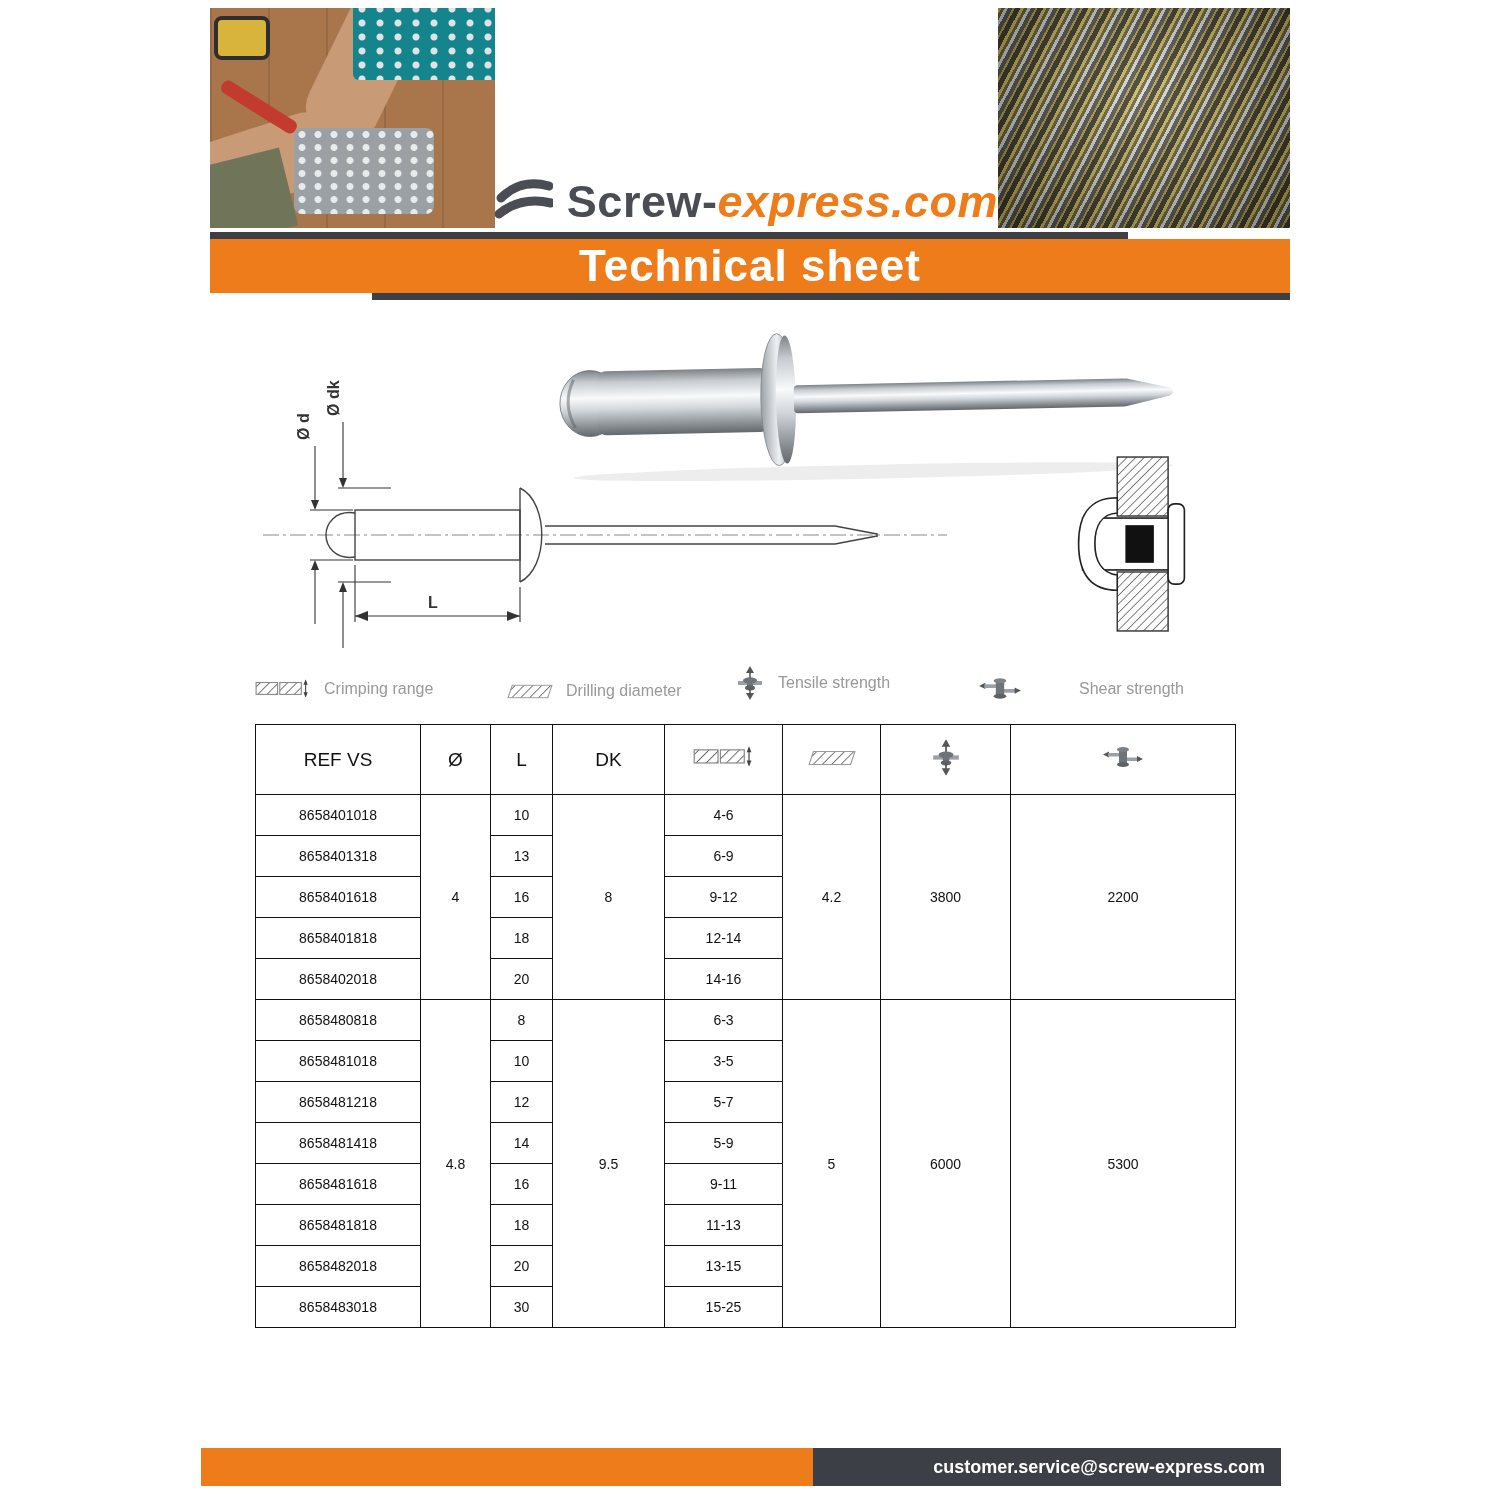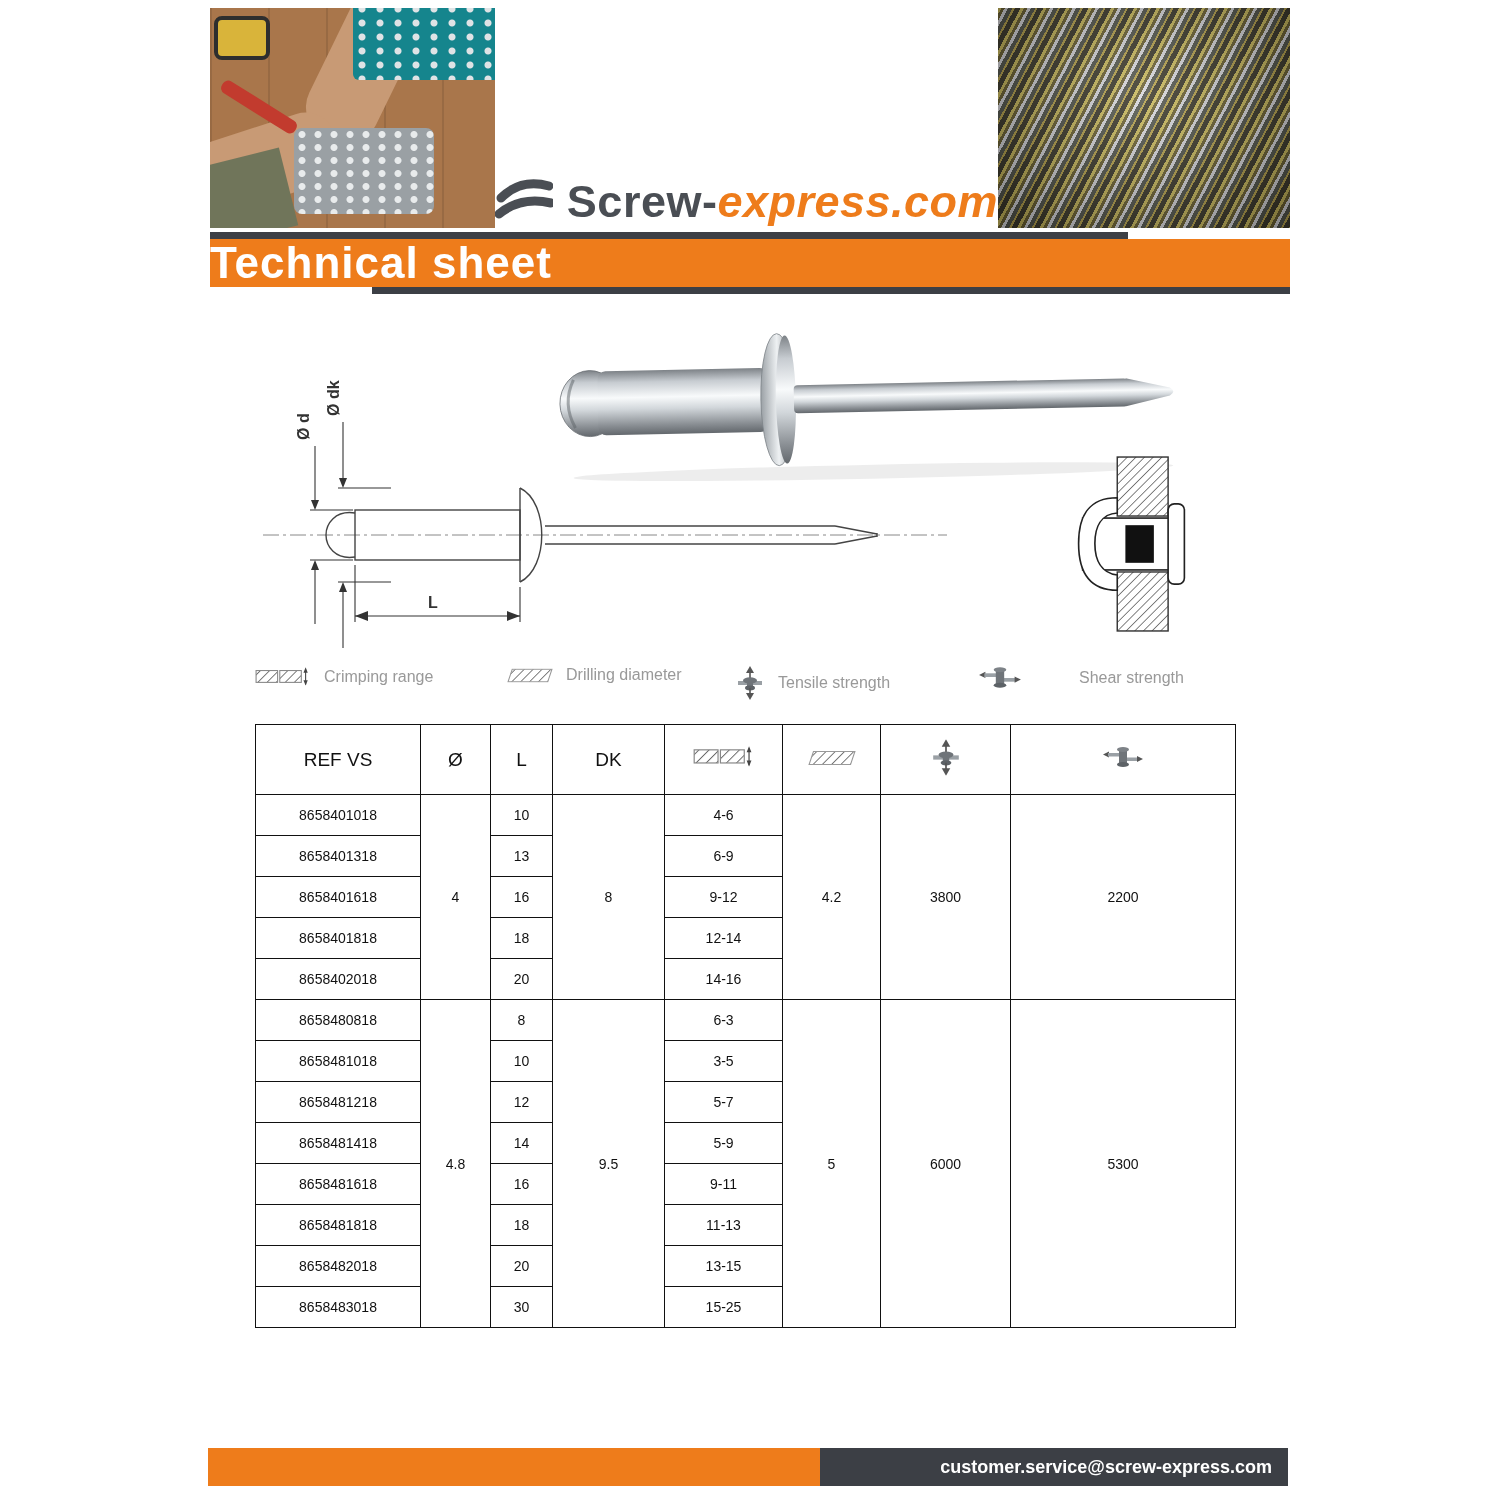--- a/index.html
+++ b/index.html
@@ -30,47 +30,47 @@
 
   .logo{flex:1;display:flex;align-items:flex-end;justify-content:center;gap:14px;background:#fff}
   .logo-text{font-size:45px;font-weight:bold;letter-spacing:.5px;white-space:nowrap}
   .brand-a{color:var(--dark2)}
   .brand-b{color:var(--accent);font-style:italic}
 
   
   .banner-wrap{position:absolute;top:232px;left:210px;width:1080px}
   .strip{height:7px;background:var(--dark)}
   .strip-top{width:918px}
-  .banner{height:48px;background:var(--accent);display:flex;align-items:center;justify-content:flex-start}
+  .banner{height:54px;background:var(--accent);display:flex;align-items:center;justify-content:center}
   .banner h1{margin:0;color:#fff;font-size:44px;font-weight:bold;letter-spacing:1px}
   .strip-bottom{width:918px;margin-left:162px}
 
   
   .fig{position:absolute}
   .fig-photo{left:512px;top:322px;width:690px;height:165px}
   .fig-draw{left:255px;top:360px;width:700px;height:300px}
   .fig-sect{left:1068px;top:455px;width:128px;height:178px}
   .draw-line{stroke:#444;stroke-width:1.4;fill:none}
   .dim-line{stroke:#333;stroke-width:1.1;fill:none}
   .dim-txt{fill:#333;font-size:16px;font-weight:bold;font-family:"Liberation Sans",sans-serif}
 
   
-  .legend{position:absolute;top:666px;left:255px;width:985px;display:flex;align-items:flex-start}
+  .legend{position:absolute;top:666px;left:255px;width:985px;display:flex;align-items:flex-end}
   .legend-item{display:flex;align-items:center;gap:13px}
   .li-1{width:252px}.li-2{width:228px}.li-3{width:244px}.li-4{flex:1;gap:58px}
   .legend-label{color:#999;font-size:16px}
 
   
   .spec-table{position:absolute;top:724px;left:255px;width:980px;border-collapse:collapse;table-layout:fixed;background:#fff}
   .spec-table th,.spec-table td{border:1.5px solid #111;text-align:center;vertical-align:middle;font-weight:normal;color:#111;padding:0}
   .spec-table thead th{height:70px;font-size:19px}
   .spec-table tbody td{height:41px;font-size:14px}
 
   
-  .footer{position:absolute;top:1448px;left:208px;width:1080px;height:38px;display:flex}
+  .footer{position:absolute;top:1448px;left:201px;width:1080px;height:38px;display:flex}
   .footer-accent{width:612px;background:var(--accent)}
   .footer-dark{flex:1;background:var(--dark);display:flex;align-items:center;justify-content:flex-end;padding-right:16px}
   .footer-dark span{color:#fff;font-size:18px;font-weight:bold}
 </style>
 </head>
 <body>
 
 <svg width="0" height="0" style="position:absolute" aria-hidden="true">
   <defs>
     <pattern id="hatch" width="6" height="6" patternUnits="userSpaceOnUse" patternTransform="rotate(45)">

